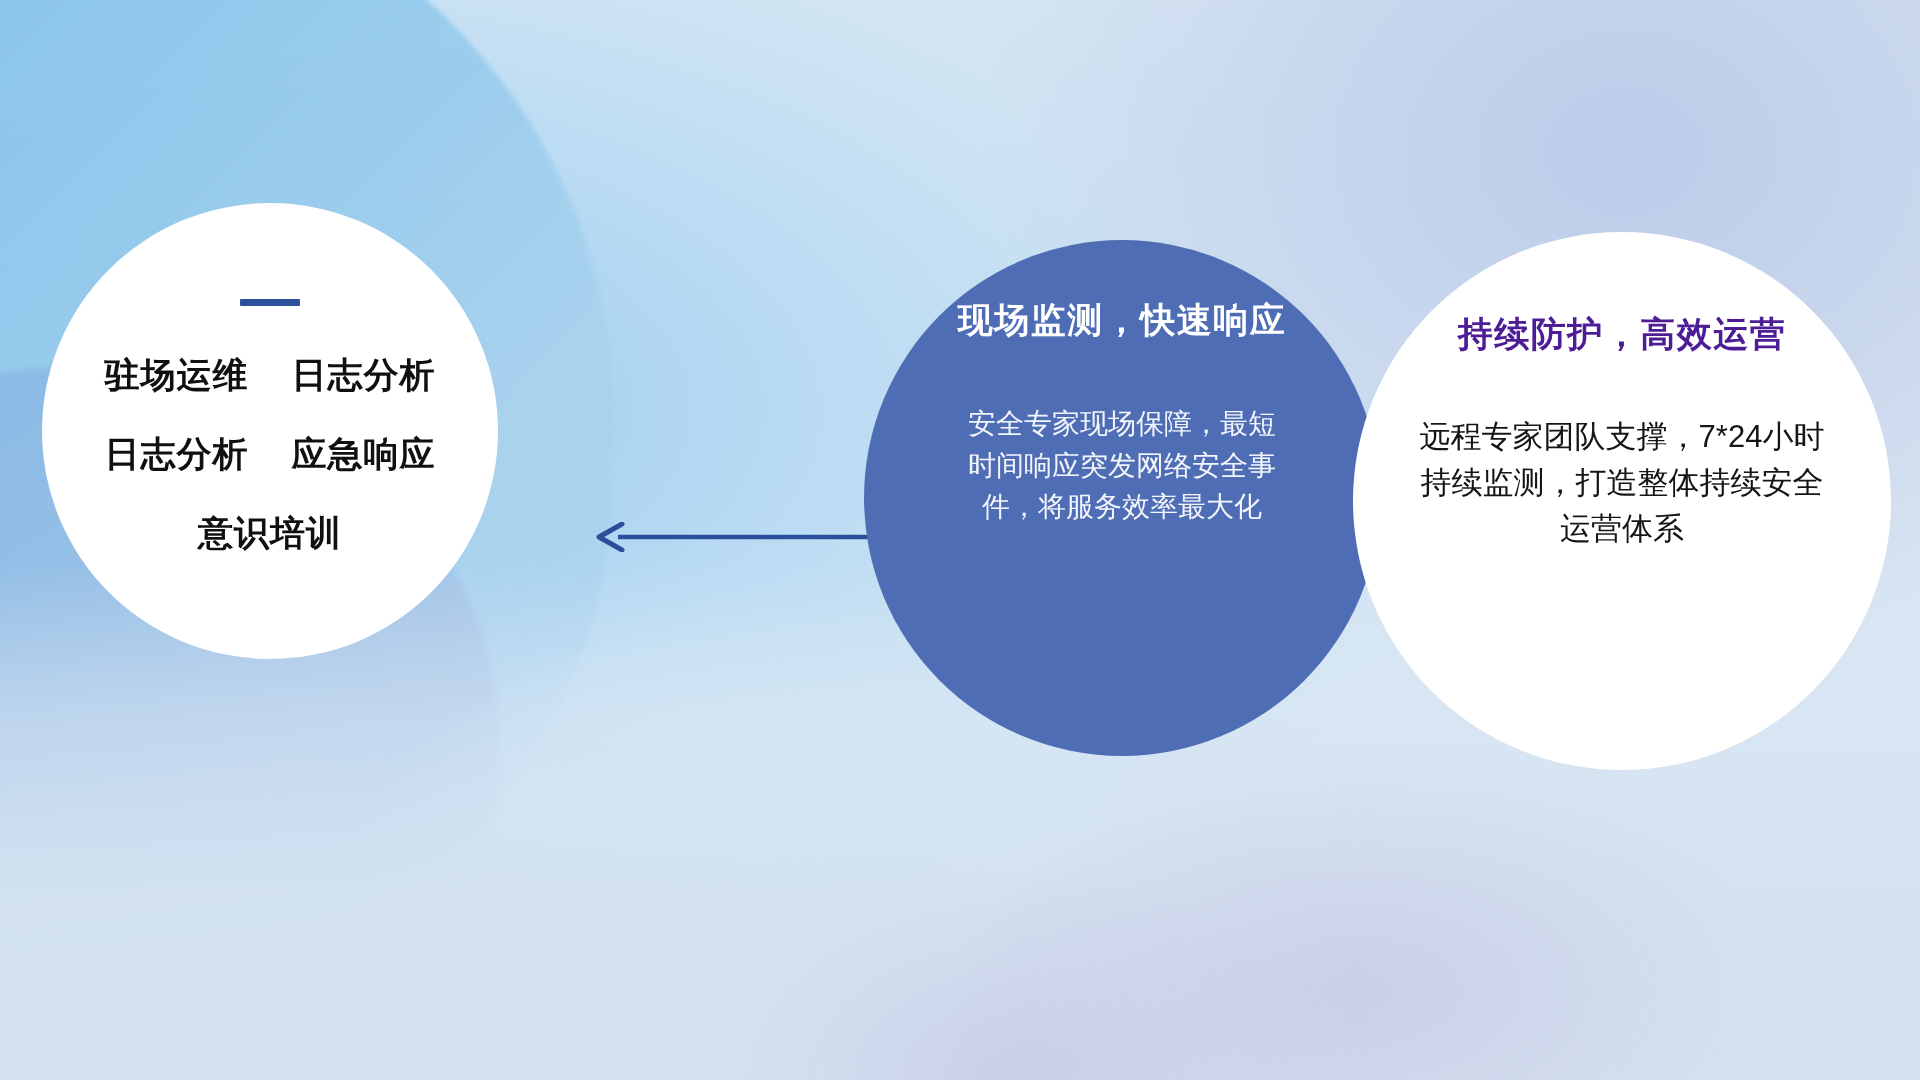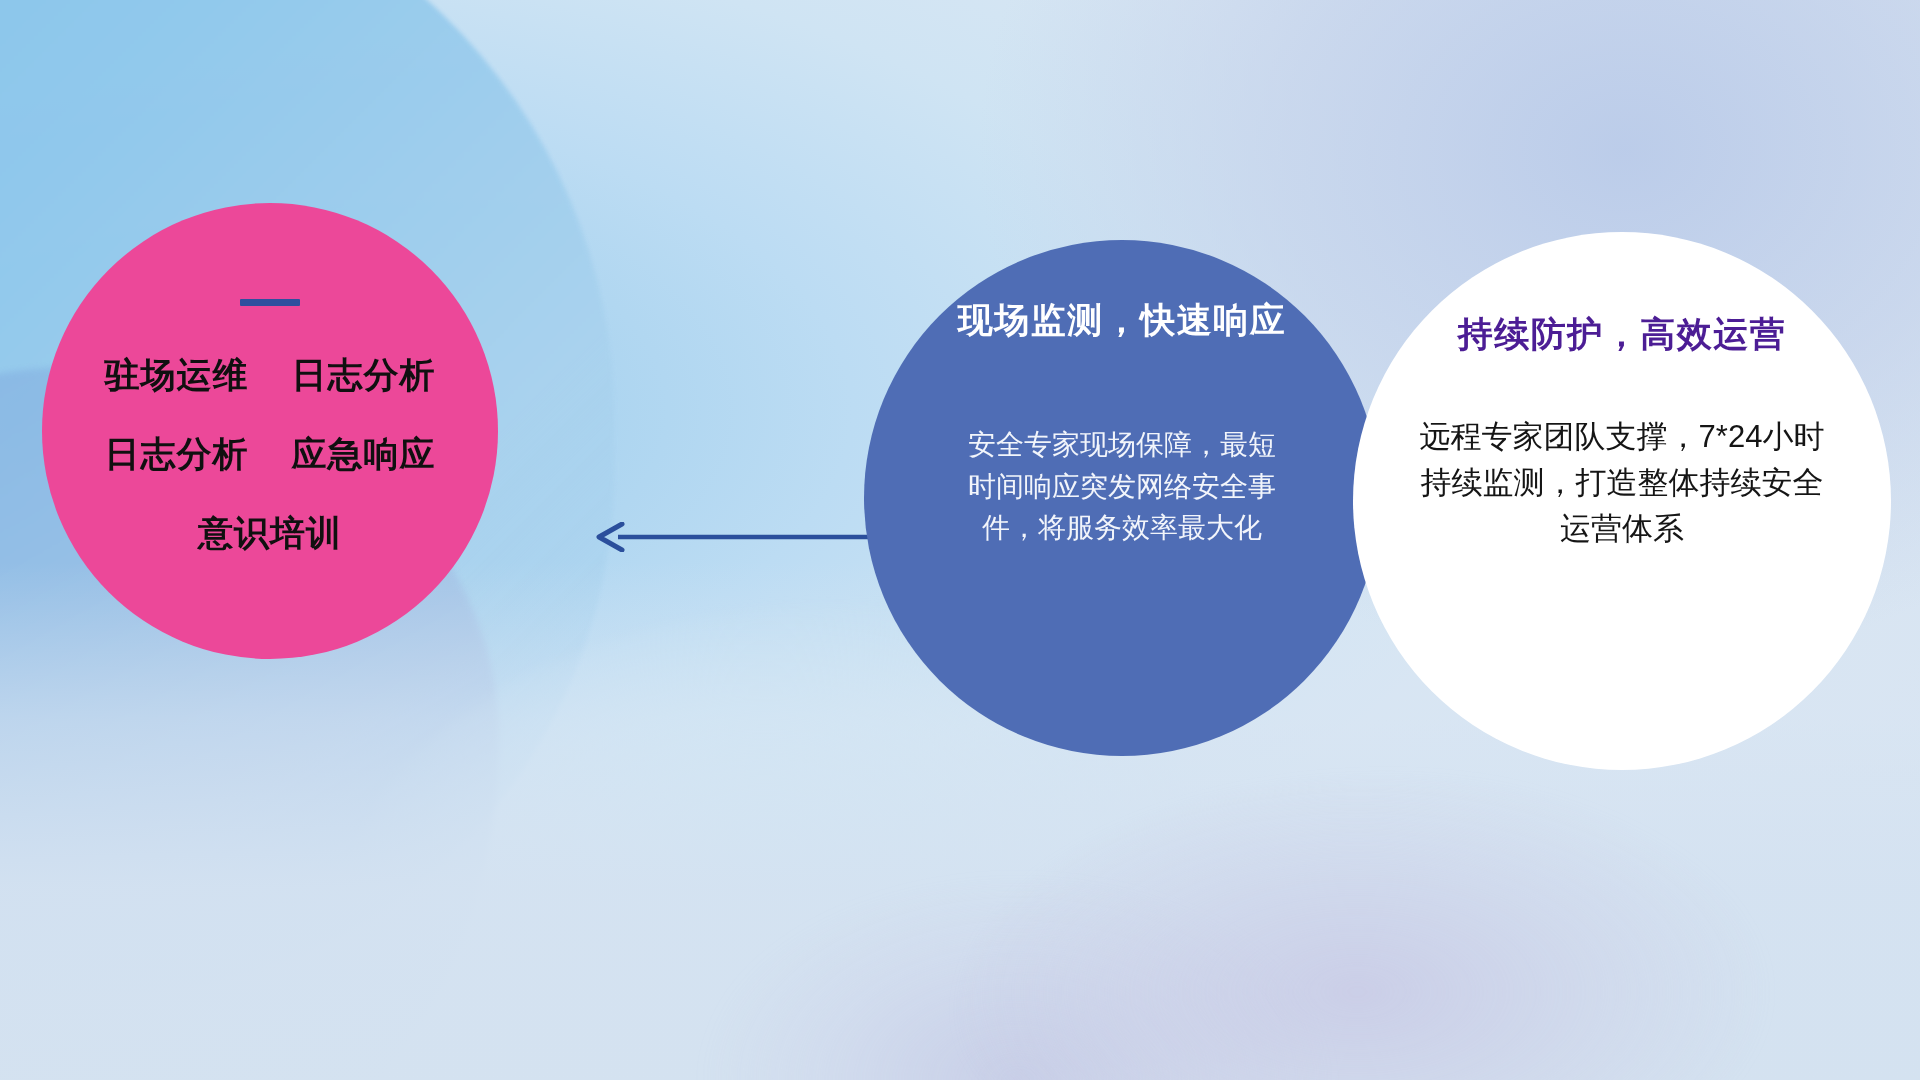--- a/index.html
+++ b/index.html
@@ -68,21 +68,21 @@
     background:radial-gradient(60% 60% at 50% 45%, rgba(188,186,222,.48) 0%, rgba(200,200,230,.22) 50%, rgba(210,216,236,0) 80%);
     filter:blur(10px);
   }
 
   
   .circle{ position:absolute; border-radius:50%; }
 
   #circle-left{
     left:42px; top:203px;
     width:456px; height:456px;
-    background:#ec4899;
+    background:#ffffff;
     display:flex; flex-direction:column;
     align-items:center; justify-content:center;
   }
   #circle-left .dash{
     width:60px; height:7px;
     background:#2e4f9e;
     border-radius:1px;
     margin-bottom:51px;
   }
   #circle-left .tag-row{
@@ -97,21 +97,20 @@
   #circle-left .tag-row:last-child{ margin-bottom:14px; }
 
   #circle-mid{
     left:864px; top:240px;
     width:516px; height:516px;
     background:#4f6db5;
     z-index:2;
     display:flex; flex-direction:column;
     align-items:center;
     padding:60px 34px 0 34px;
-    gap:21px;
   }
   #circle-mid .title{
     color:#ffffff;
     font-size:35px;
     font-weight:bold;
     letter-spacing:1.5px;
     line-height:1.15;
     white-space:nowrap;
   }
   #circle-mid .body{

